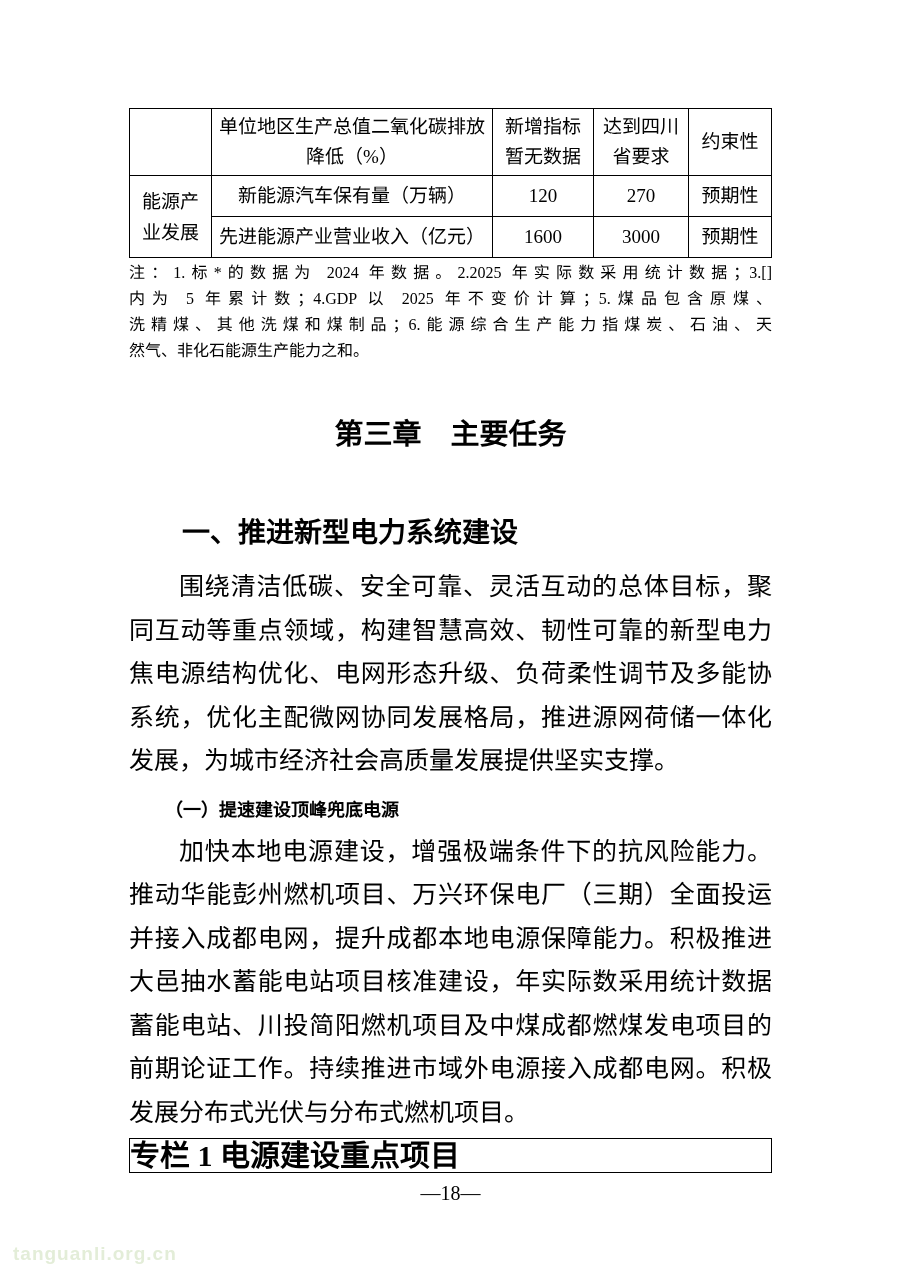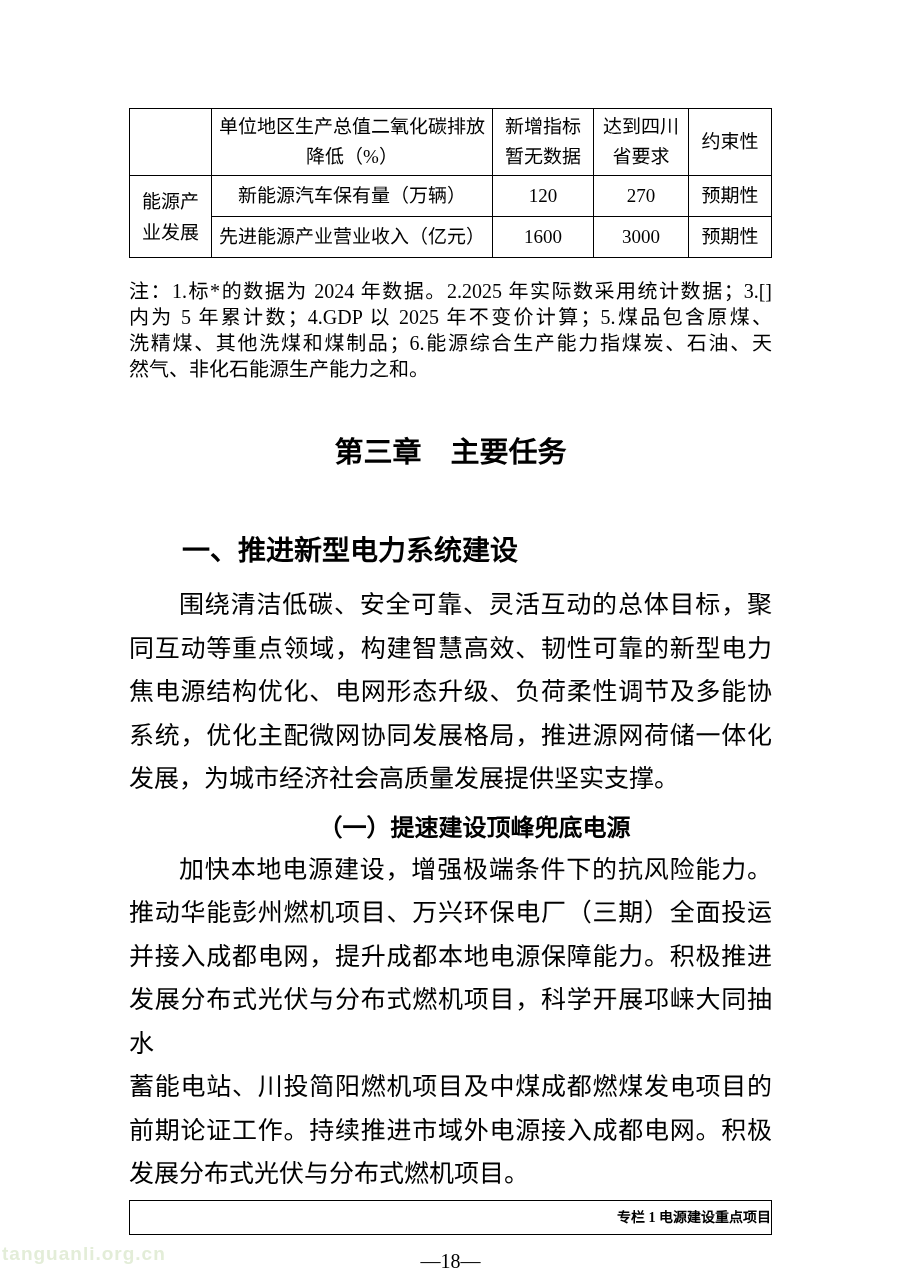--- a/index.html
+++ b/index.html
@@ -32,22 +32,22 @@
     padding:0 2px;
     line-height:30px;
   }
   table.itable td.cat{padding:0 10px;line-height:31px;}
   tr.tr1 td{height:66px;}
   tr.tr2 td{height:40px;}
   tr.tr3 td{height:40px;}
 
   
   .note{
-    margin-top:20px;
-    font-size:20px;
+    margin-top:2px;
+    font-size:16px;
     line-height:26px;
   }
 
   
   .chapter-title{
     margin-top:48px;
     font-size:29px;
     font-weight:bold;
     line-height:44px;
     text-align:center;
@@ -55,25 +55,24 @@
   .section-heading{
     margin-top:56px;
     font-family:"Liberation Sans","DejaVu Sans",sans-serif;
     font-size:28px;
     font-weight:bold;
     line-height:42px;
     padding-left:53px;
   }
   .subsection-heading{
     margin-top:7px;
-    font-size:24px;
+    font-size:18px;
     font-weight:bold;
     line-height:40px;
     text-indent:2em;
-    text-align:center;
   }
 
   
   .body-para{
     font-size:25px;
     line-height:43.5px;
   }
   .body-para.p1{margin-top:11px;}
   .body-para .tline:first-child{text-indent:2em;}
   .tline{white-space:nowrap;}
@@ -82,35 +81,35 @@
     text-align:justify;
     text-align-last:justify;
   }
 
   
   .callout{
     margin-top:4px;
     border:1.5px solid #000;
     height:33px;
     line-height:33px;
-    text-align:right;
-    font-size:14px;
+    text-align:left;
+    font-size:30px;
     font-weight:bold;
   }
 
   
   .page-number{
-    margin-top:12px;
+    margin-top:6px;
     text-align:center;
     font-size:20px;
     line-height:28px;
   }
   .watermark{
     position:absolute;
-    left:2px;top:1243px;
+    left:13px;top:1243px;
     font-family:"Liberation Sans","DejaVu Sans",sans-serif;
     font-size:19px;
     font-weight:bold;
     letter-spacing:1px;
   }
 </style>
 </head>
 <body>
 
 <div class="page" style="background: rgb(255, 255, 255); color: rgb(0, 0, 0);">
@@ -175,21 +174,21 @@
         <div class="tline just">系统，优化主配微网协同发展格局，推进源网荷储一体化</div>
         <div class="tline">发展，为城市经济社会高质量发展提供坚实支撑。</div>
       </div>
 
     <div class="subsection-heading">（一）提速建设顶峰兜底电源</div>
 
     <div class="body-para p2">
         <div class="tline just">加快本地电源建设，增强极端条件下的抗风险能力。</div>
         <div class="tline just">推动华能彭州燃机项目、万兴环保电厂（三期）全面投运</div>
         <div class="tline just">并接入成都电网，提升成都本地电源保障能力。积极推进</div>
-        <div class="tline just">发展分布式光伏与分布式燃机项目，科学开展邛崃大同抽水</div>
+        <div class="tline just">大邑抽水蓄能电站项目核准建设，年实际数采用统计数据</div>
         <div class="tline just">蓄能电站、川投简阳燃机项目及中煤成都燃煤发电项目的</div>
         <div class="tline just">前期论证工作。持续推进市域外电源接入成都电网。积极</div>
         <div class="tline">发展分布式光伏与分布式燃机项目。</div>
       </div>
 
     <div class="callout">专栏 1  电源建设重点项目</div>
 
     <div class="page-number">—18—</div>
 
   </div>

